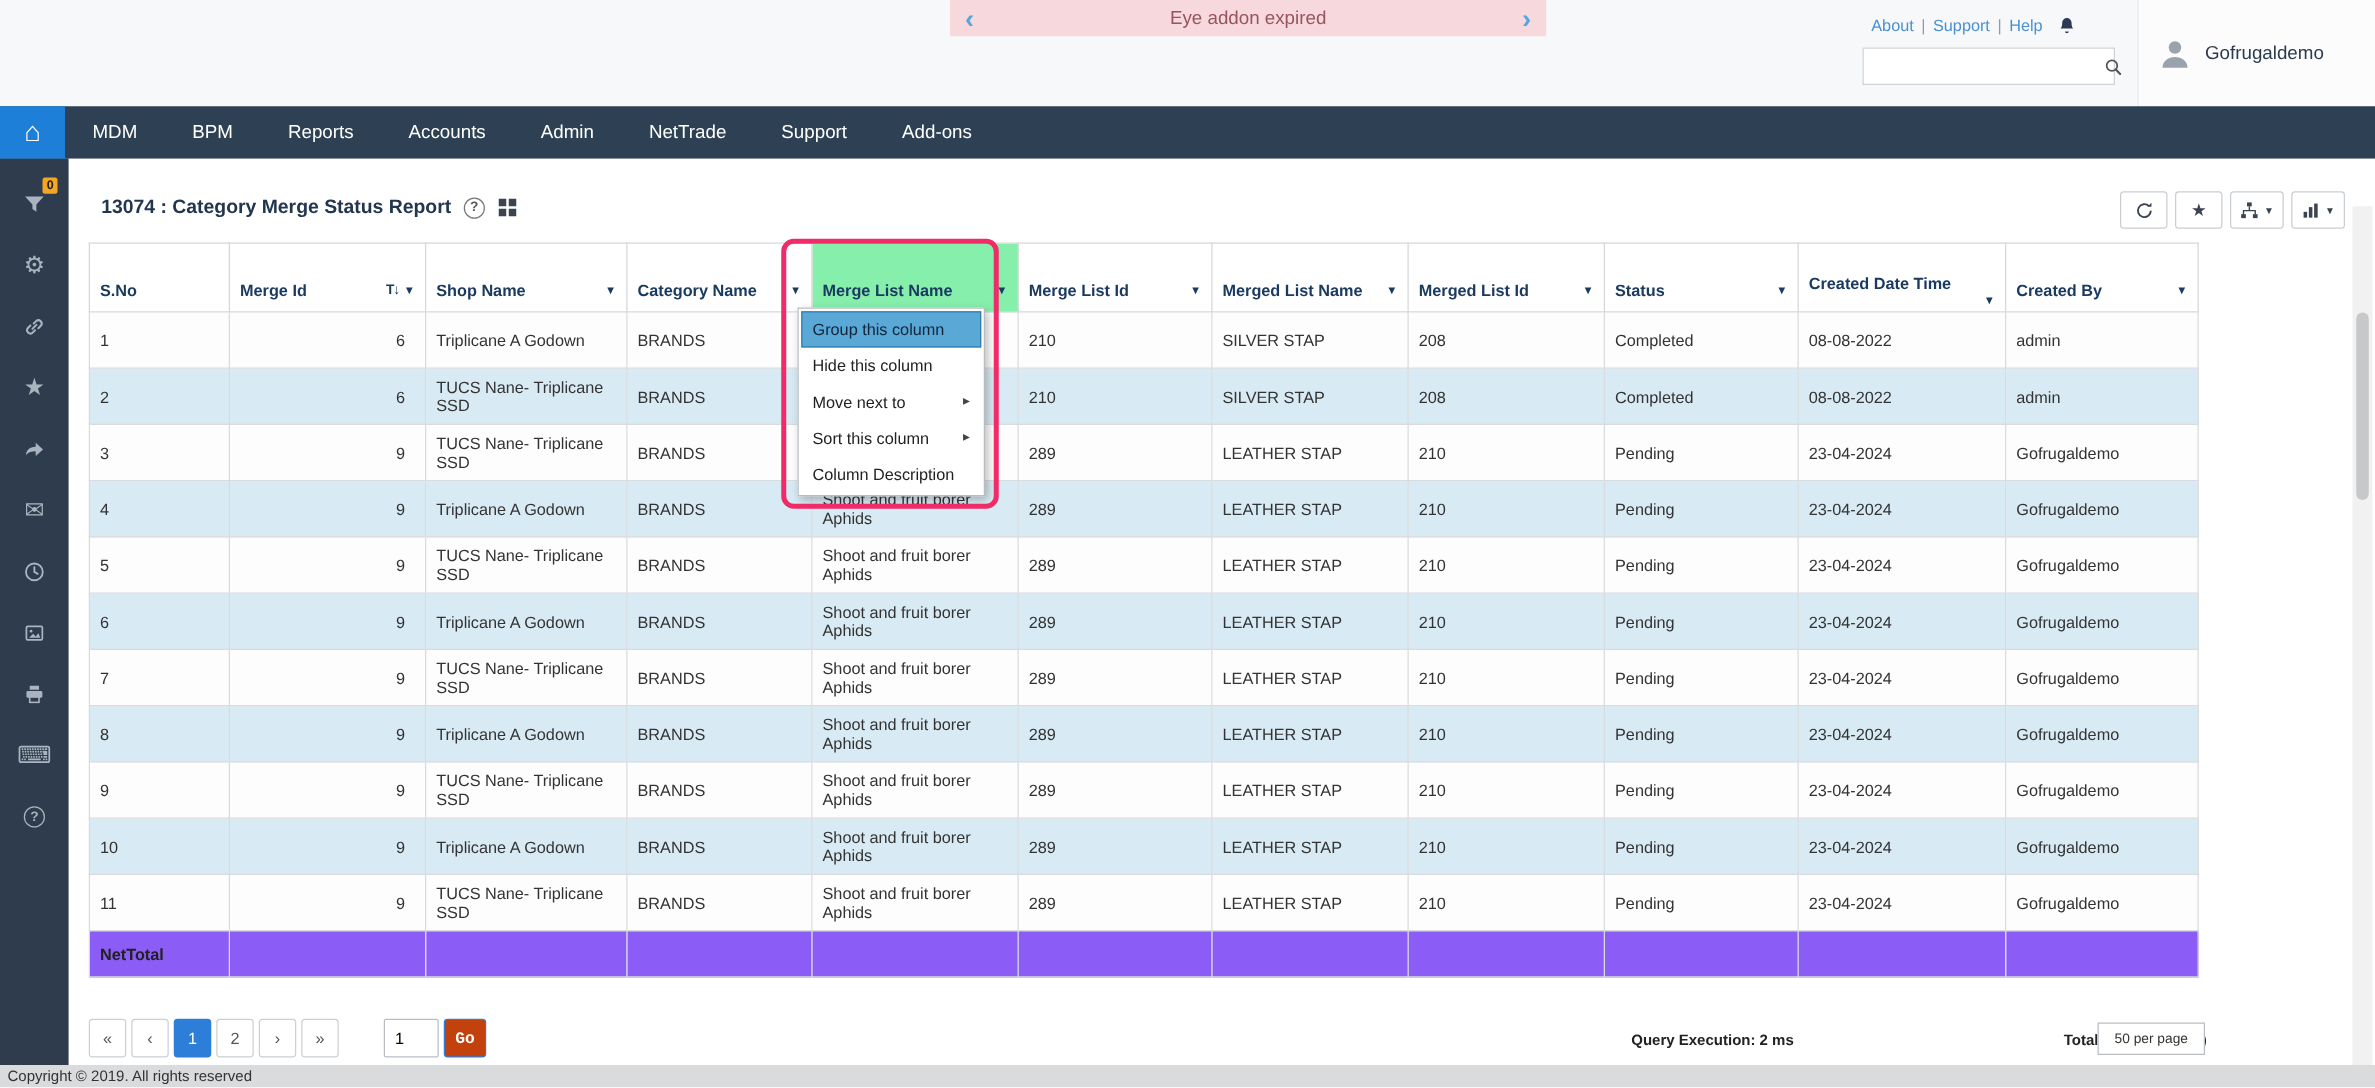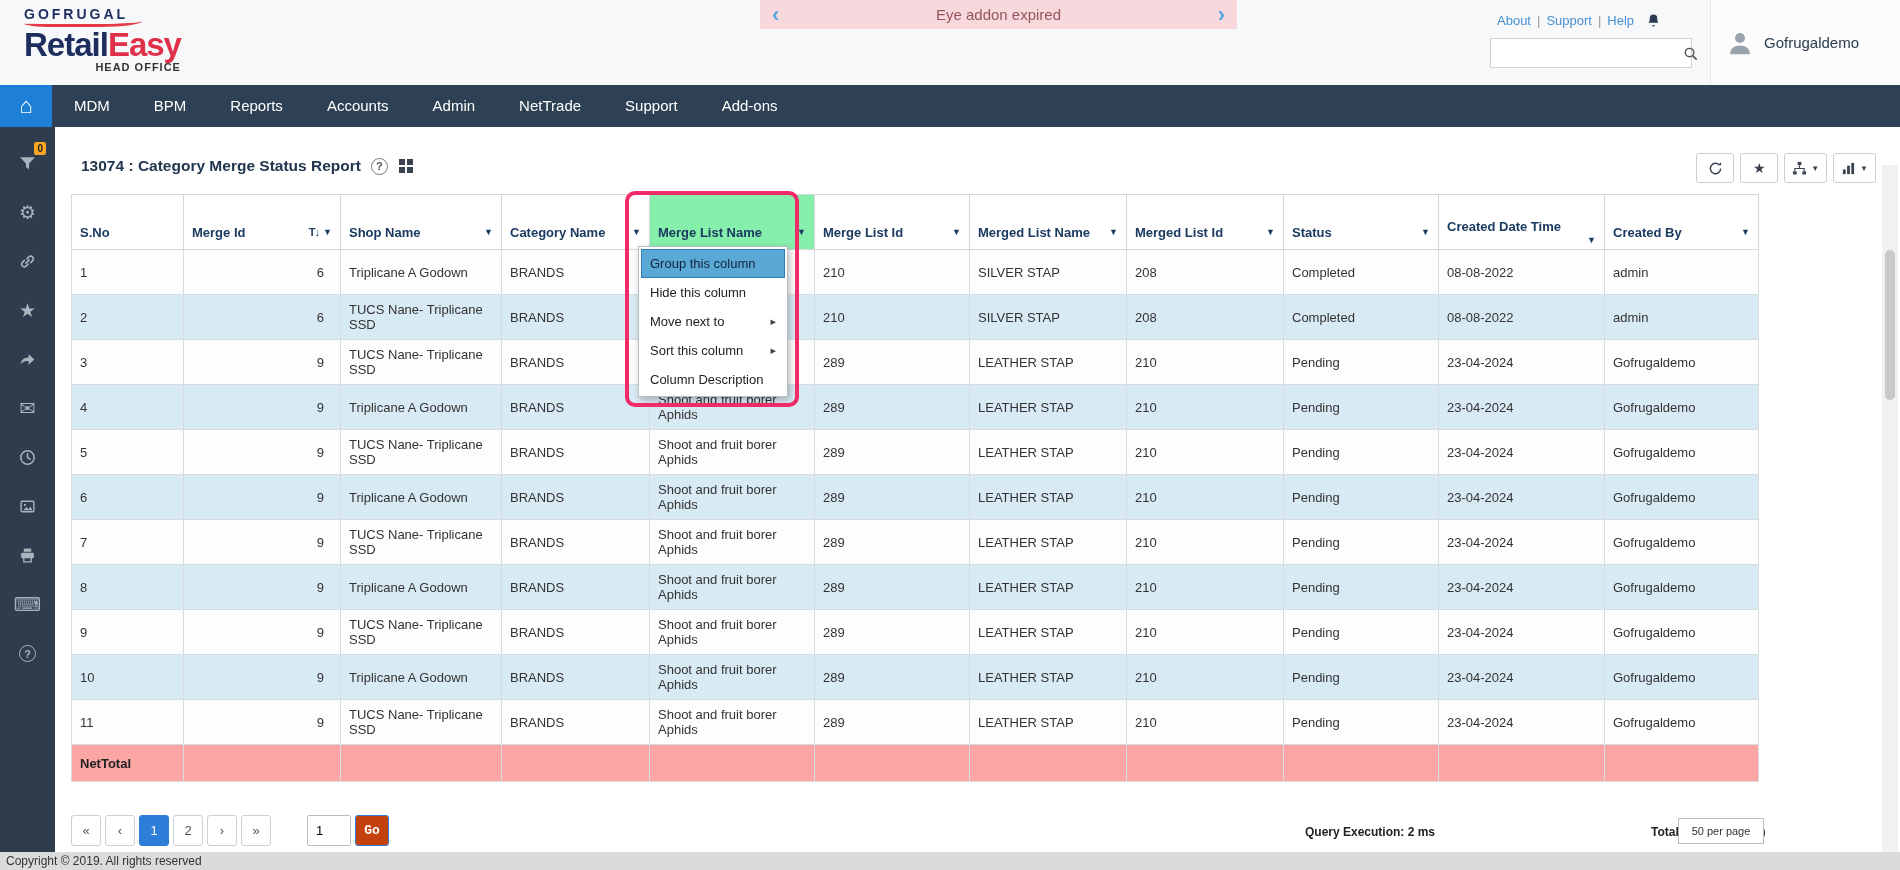--- a/index.html
+++ b/index.html
@@ -69,21 +69,21 @@
   .th-inner { display:flex; align-items:center; justify-content:space-between; gap:4px;margin-top:20px; }
   .th-inner.stack { flex-direction:column; align-items:flex-start; justify-content:center; gap:1px; }
   .th-inner.stack .th-caret { align-self:flex-end; }
   .th-caret { font-size:9px; color:#1b3a60; }
   .th-filter { font-size:11px; color:#1b3a60; margin-left:auto; letter-spacing:-1px; }
   .grid-table td { border:1px solid #d9dcde; font-size:13px; color:#333; padding:3px 8px; height:45px;
     vertical-align:middle; line-height:15px; word-wrap:break-word; }
   .grid-table tr.odd td { background:#fdfdfd; }
   .grid-table tr.even td { background:#d8eaf3; }
   .grid-table td.num { text-align:right; padding-right:16px; }
-  .grid-table tr.nettotal td { background:#fca5a5; height:37px; }
+  .grid-table tr.nettotal td { background:#8b5cf6; height:37px; }
   .grid-table td.nt-label { font-weight:bold; color:#222; }
   
   .context-menu { position:absolute; left:583px; top:119px; width:150px; background:#fff;
     border:1px solid #b9bdc2; box-shadow:2px 3px 7px rgba(0,0,0,0.25); padding:2px; z-index:20; }
   .menu-item { height:29px; line-height:27px; padding:0 8px; font-size:13px; color:#222; display:flex;
     align-items:center; justify-content:space-between; cursor:pointer; border:1px solid transparent; }
   .menu-item.selected { background:#5aa8d6; border:1px solid #2f7fb2; color:#10243c; }
   .submenu-arrow { font-size:11px; color:#444; }
   
   .pink-highlight { position:absolute; left:570px; top:64px; width:174px; height:216px;
@@ -108,26 +108,20 @@
   .scrollbar-track { position:absolute; right:2px; top:165px; width:16px; height:687px; background:#f1f1f1; z-index:40; }
   .scrollbar-thumb { position:absolute; left:3px; top:85px; width:10px; height:150px; background:#c6c8ca; border-radius:6px; cursor:pointer; }
   .footer { position:absolute; left:0; bottom:0; width:1900px; height:18px; background:#d9dbdd;
     font-size:12px; color:#333; line-height:18px; padding-left:6px; }
   svg { display:block; }
 </style>
 </head>
 <body>
 
 <div class="top-header">
-  <div class="logo">
-    <div class="logo-brand">GOFRUGAL</div>
-    <div class="logo-swoosh"></div>
-    <div class="logo-product"><span class="p1">Retail</span><span class="p2">Easy</span></div>
-    <div class="logo-tagline">HEAD OFFICE</div>
-  </div>
 
   <div class="notification">
     <span class="notif-arrow">‹</span>
     <span class="notif-text">Eye addon expired</span>
     <span class="notif-arrow">›</span>
   </div>
 
   <div class="top-links">
     <a>About</a>
     <span class="sep">|</span>

